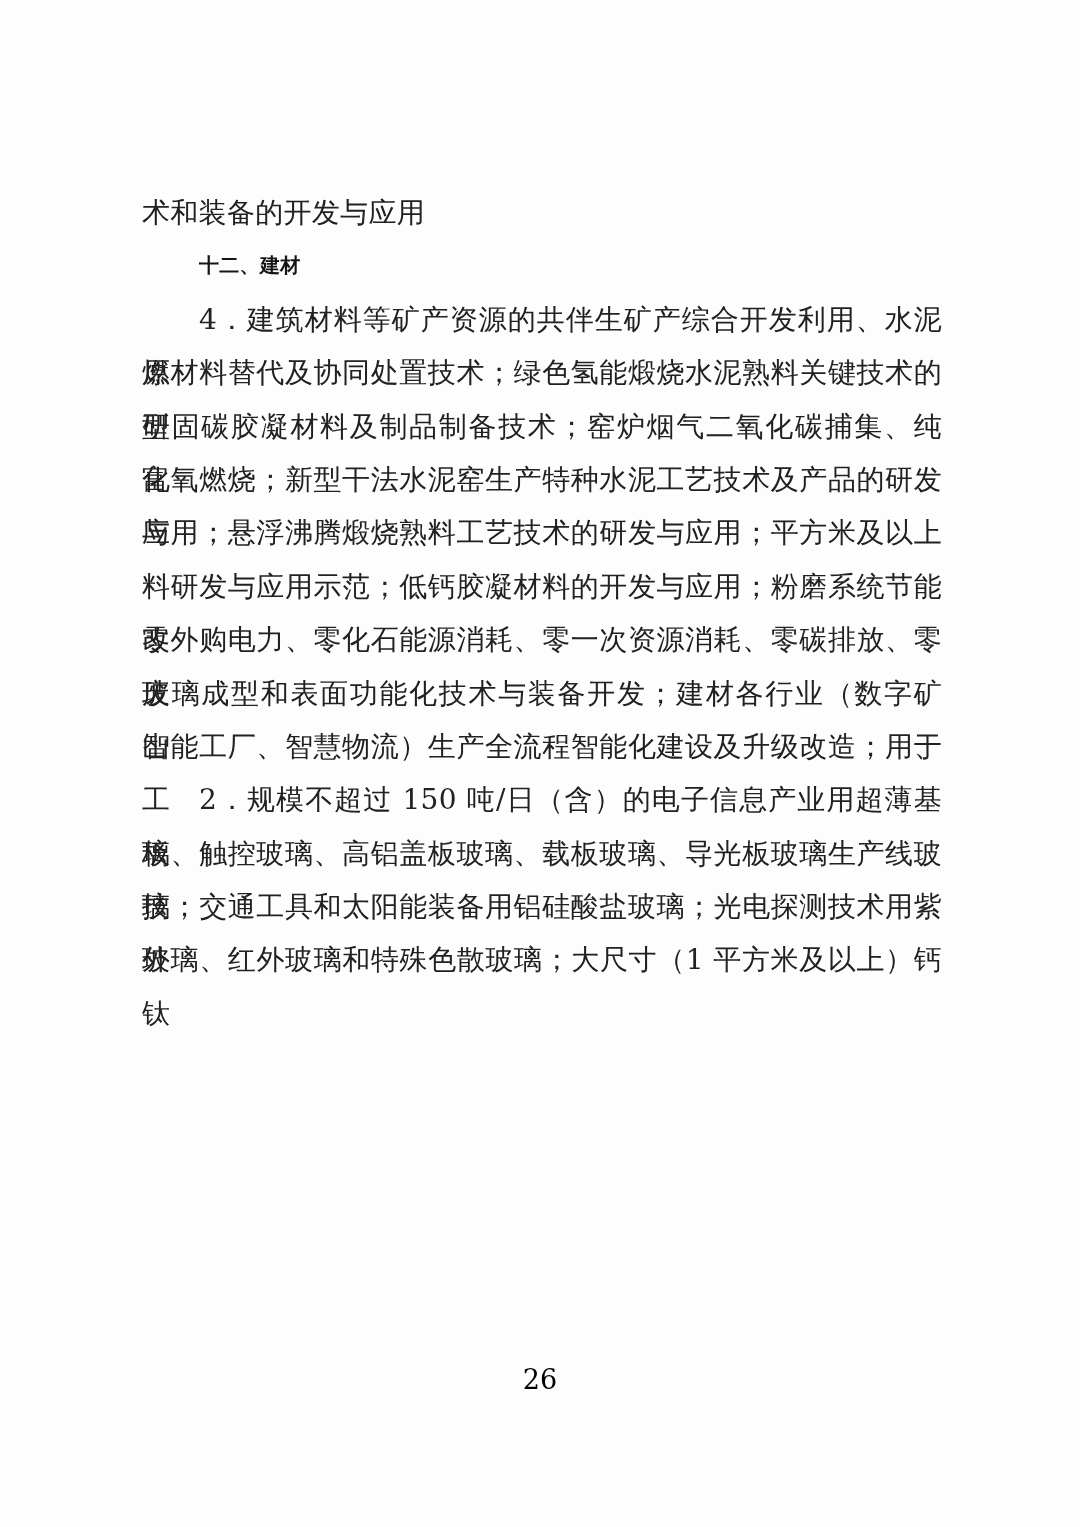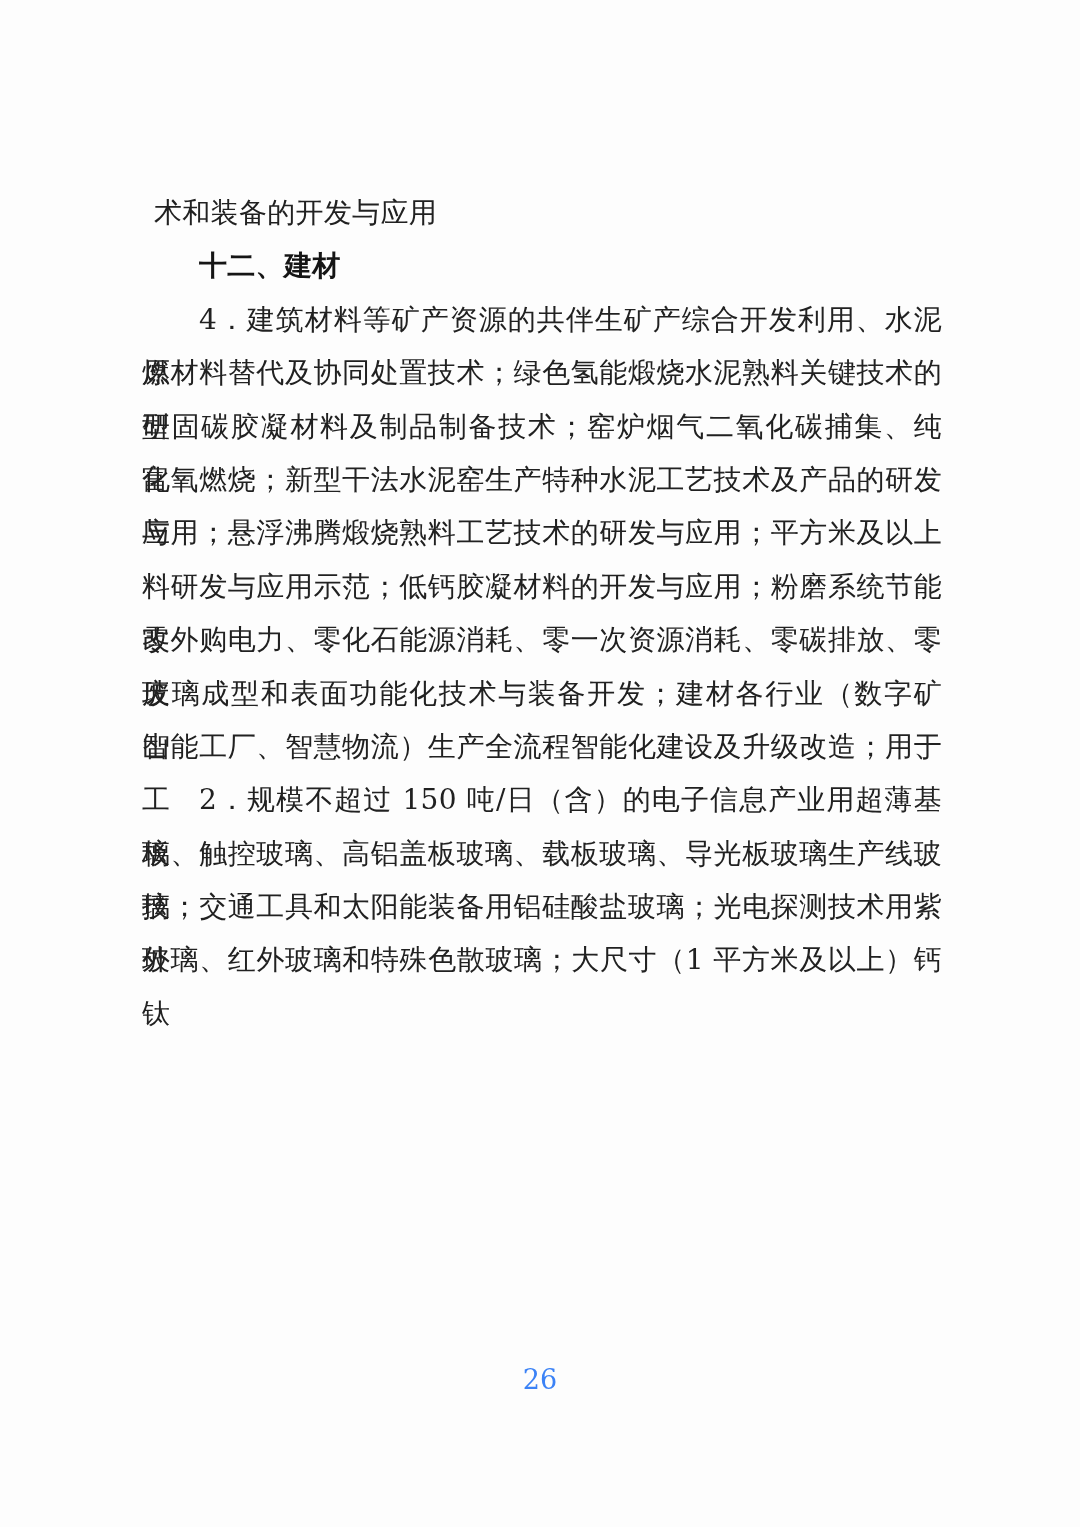--- a/index.html
+++ b/index.html
@@ -29,43 +29,42 @@
     letter-spacing: 0.3px;
     white-space: nowrap;
     text-align: justify;
     text-align-last: justify;
     text-justify: inter-character;
     white-space: normal;
   }
   .line.para-end {
     text-align: center;
     text-align-last: left;
-    margin-left: 12px;
   }
   .line.indent {
     text-indent: 57px;
   }
   .line.heading {
     font-family: "DejaVu Sans", "Liberation Sans", sans-serif;
     font-weight: 700;
-    font-size: 28px;
+    font-size: 20px;
     color: #151515;
     text-align: right;
     text-align-last: left;
     text-indent: 57px;
   }
   .page-number {
     position: absolute;
     left: 0;
     top: 1360px;
     width: 1080px;
     text-align: center;
     font-size: 27px;
     line-height: 40px;
-    color: #3b82f6;
+    color: #000000;
   }
 </style>
 </head>
 <body>
 
 <div class="page">
   <div class="text-block">
     <div class="line para-end">术和装备的开发与应用</div>
     <div class="line heading">十二、建材</div>
     <div class="line indent">4．建筑材料等矿产资源的共伴生矿产综合开发利用、水泥原</div>

